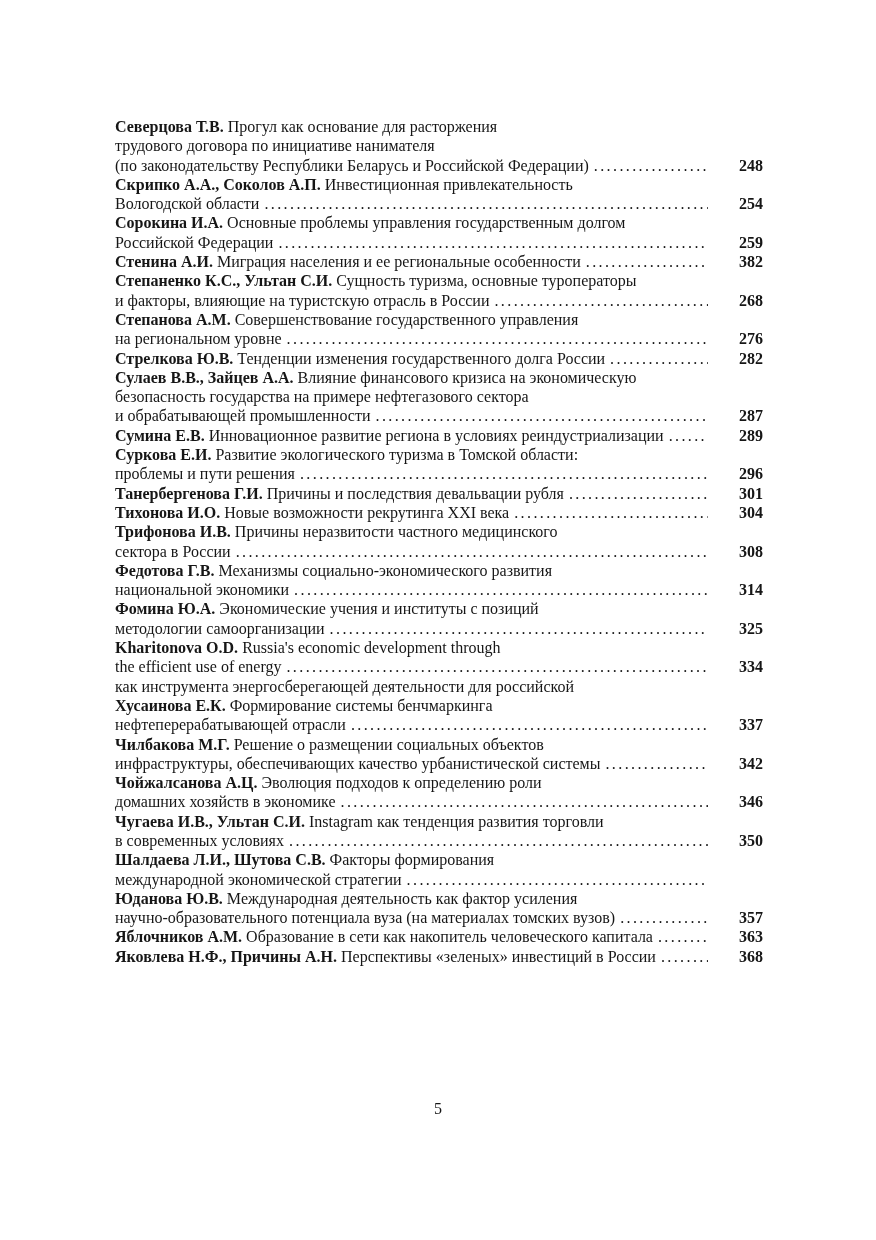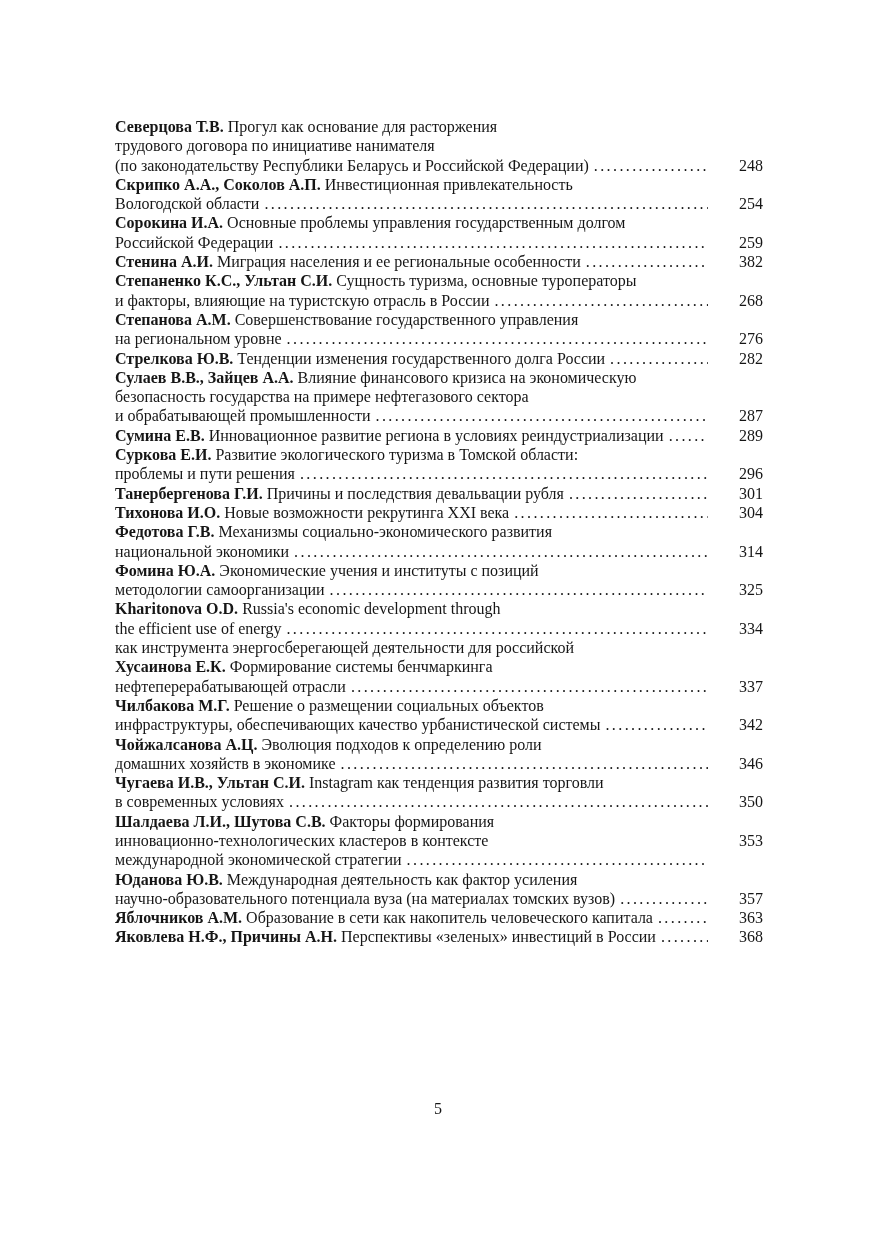--- a/index.html
+++ b/index.html
@@ -34,20 +34,21 @@
   }
   .leader::after{
     content:"..........................................................................................................................................................";
     letter-spacing:2.4px;
   }
   .gap{flex:1 1 auto;}
   .pg{
     flex:0 0 55px;
     text-align:right;
     white-space:nowrap;
+    font-weight:bold;
   }
   .footer{
     position:absolute;
     top:1100px;left:0;
     width:876px;
     text-align:center;
     font-size:16px;
   }
 </style>
 </head>
@@ -161,20 +162,30 @@
       </div>
       <div>
         <div class="row">
           <span class="txt"><b>Тихонова И.О.</b> <span>Новые возможности рекрутинга XXI века</span></span>
           <span class="leader"></span>
           <span class="pg">304</span>
         </div>
       </div>
       <div>
         <div class="row">
+          <span class="txt"><b>Трифонова И.В.</b> <span>Причины неразвитости частного медицинского</span></span>
+        </div>
+        <div class="row">
+          <span class="txt"><span>сектора в России</span></span>
+          <span class="leader"></span>
+          <span class="pg">308</span>
+        </div>
+      </div>
+      <div>
+        <div class="row">
           <span class="txt"><b>Федотова Г.В.</b> <span>Механизмы социально-экономического развития</span></span>
         </div>
         <div class="row">
           <span class="txt"><span>национальной экономики</span></span>
           <span class="leader"></span>
           <span class="pg">314</span>
         </div>
       </div>
       <div>
         <div class="row">
@@ -235,25 +246,20 @@
         </div>
         <div class="row">
           <span class="txt"><span>в современных условиях</span></span>
           <span class="leader"></span>
           <span class="pg">350</span>
         </div>
       </div>
       <div>
         <div class="row">
           <span class="txt"><b>Шалдаева Л.И., Шутова С.В.</b> <span>Факторы формирования</span></span>
-        </div>
-        <div class="row">
-          <span class="txt"><span>инновационно-технологических кластеров в контексте</span></span>
-          <span class="gap"></span>
-          <span class="pg">353</span>
         </div>
         <div class="row">
           <span class="txt"><span>международной экономической стратегии</span></span>
           <span class="leader"></span>
           <span class="pg"></span>
         </div>
       </div>
       <div>
         <div class="row">
           <span class="txt"><b>Юданова Ю.В.</b> <span>Международная деятельность как фактор усиления</span></span>

